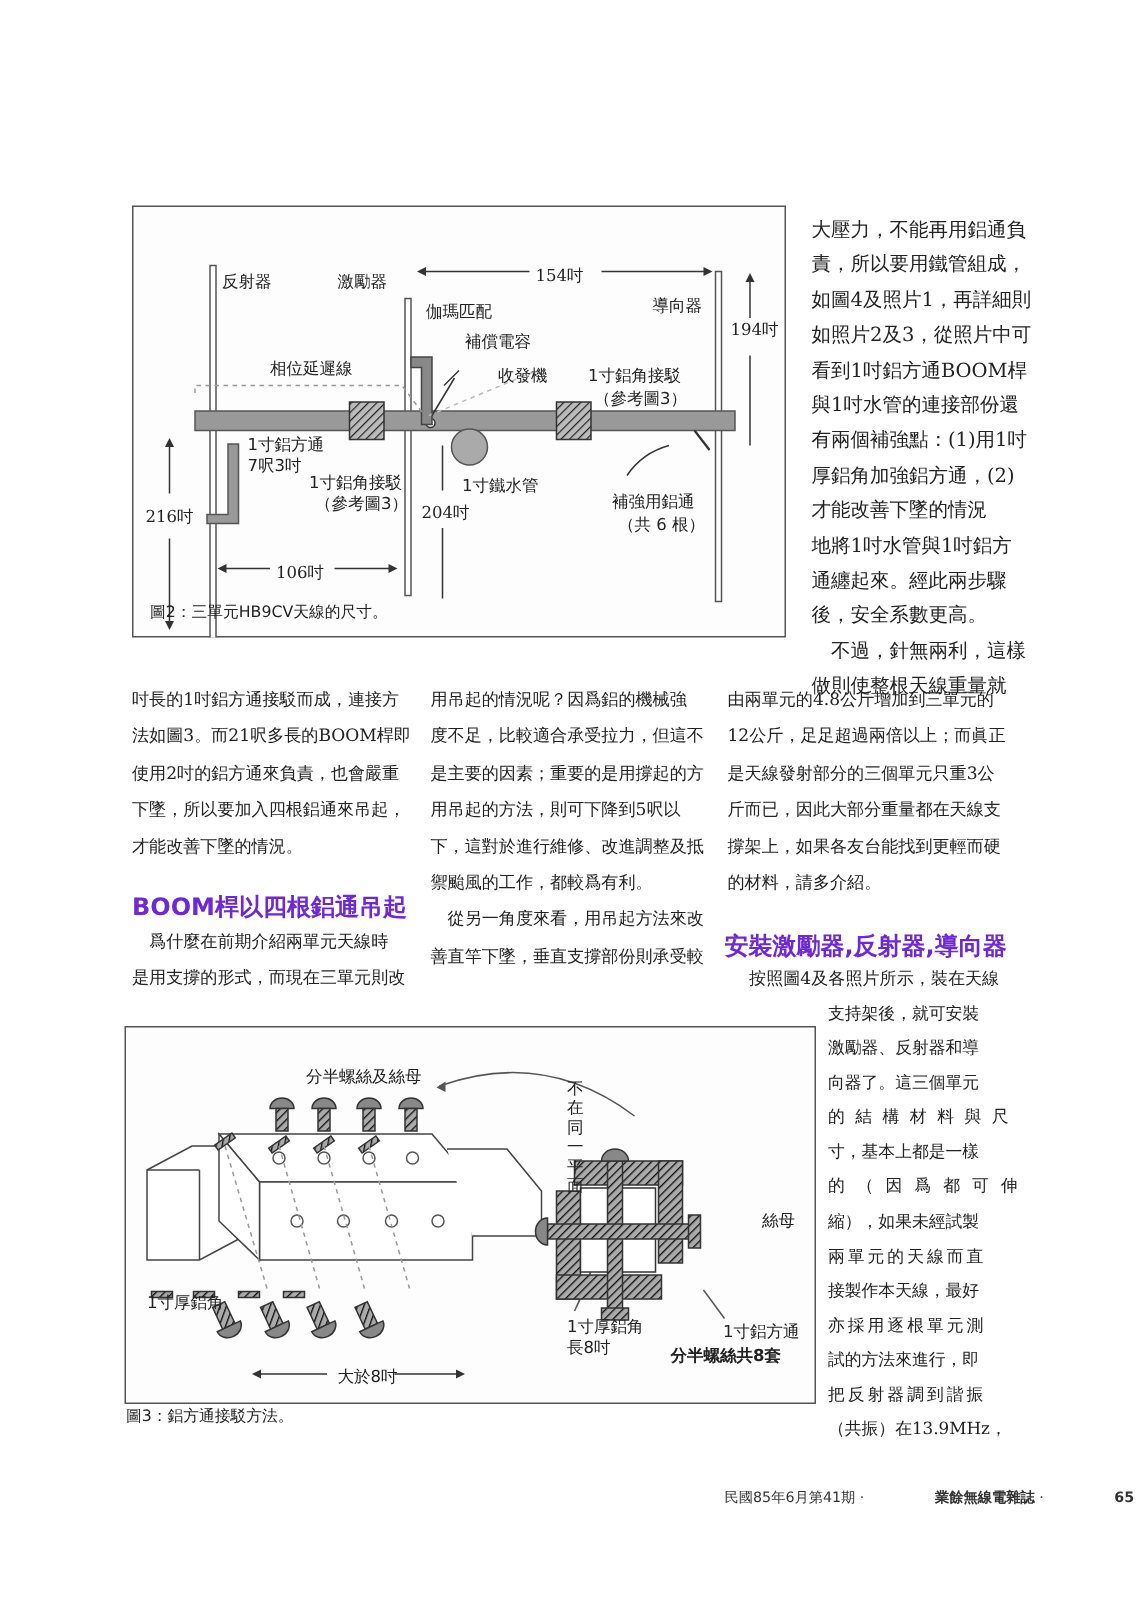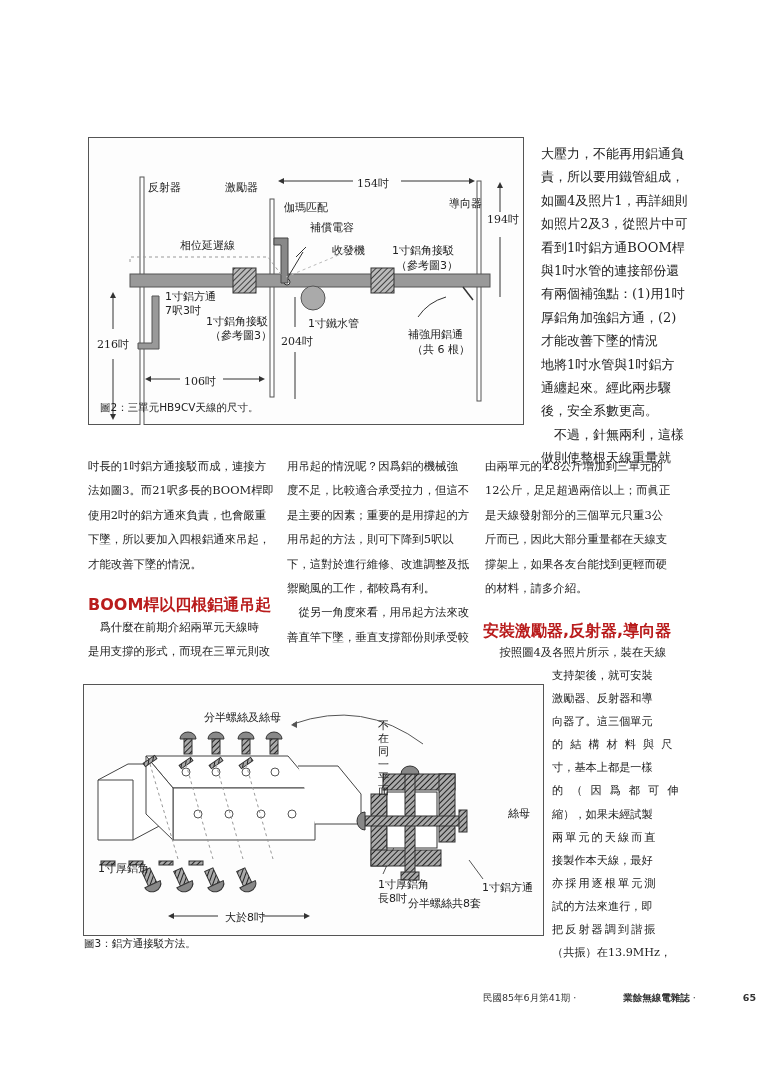--- a/index.html
+++ b/index.html
@@ -5,21 +5,21 @@
   html,body{margin:0;padding:0;}
   body{width:757px;height:1071px;background:#ffffff;position:relative;overflow:hidden;
        font-family:"DejaVu Serif","Liberation Serif",serif;color:#1a1a1a;}
   .abs{position:absolute;}
   .frame{position:absolute;border:1.5px solid #555;background:#fdfdfd;}
   .lbl{position:absolute;font-family:"DejaVu Sans","Liberation Sans",sans-serif;font-size:11px;color:#222;white-space:nowrap;}
   .lbls{position:absolute;font-family:"DejaVu Serif","Liberation Serif",serif;font-size:11px;color:#222;white-space:nowrap;}
   .caption{position:absolute;font-family:"DejaVu Sans","Liberation Sans",sans-serif;font-size:10.5px;color:#222;white-space:nowrap;}
   .col{position:absolute;font-size:11.4px;line-height:24.4px;color:#222;}
   .col p{margin:0;white-space:nowrap;}
-  .heading{position:absolute;font-family:"DejaVu Sans","Liberation Sans",sans-serif;font-weight:bold;font-size:16px;color:#b91c1c;white-space:nowrap;}
+  .heading{position:absolute;font-family:"DejaVu Sans","Liberation Sans",sans-serif;font-weight:bold;font-size:16px;color:#6d28d9;white-space:nowrap;}
   .footer{position:absolute;font-family:"DejaVu Sans","Liberation Sans",sans-serif;font-size:9.5px;color:#333;white-space:nowrap;}
   .footer b{font-weight:bold;padding-left:44px;}
 </style>
 </head>
 <body>
 
 <div class="frame" style="left:88px;top:137px;width:434px;height:286px;"></div>
 <svg class="abs" style="left:88px;top:137px;" width="436" height="288" viewBox="0 0 436 288">
   <defs>
     <pattern id="hatch" width="4" height="4" patternUnits="userSpaceOnUse" patternTransform="rotate(45)">
@@ -67,21 +67,21 @@
   <line x1="207" y1="160" x2="207" y2="190" stroke="#333"></line>
     <line x1="207" y1="215" x2="207" y2="262" stroke="#333"></line>
   <line x1="60" y1="242" x2="92" y2="242" stroke="#333"></line>
     <line x1="135" y1="242" x2="175" y2="242" stroke="#333"></line>
   <polygon points="57,242 63,239 63,245" fill="#333"></polygon>
     <polygon points="177,242 171,239 171,245" fill="#333"></polygon>
 </svg>
 <span class="lbl" style="left:148px;top:180px;">反射器</span>
 <span class="lbl" style="left:225px;top:180px;">激勵器</span>
 <span class="lbls" style="left:357px;top:176px;">154吋</span>
-<span class="lbl" style="left:449px;top:196px;">導向器</span>
+<span class="lbl" style="left:435px;top:196px;">導向器</span>
 <span class="lbl" style="left:284px;top:200px;">伽瑪匹配</span>
 <span class="lbls" style="left:487px;top:212px;">194吋</span>
 <span class="lbl" style="left:310px;top:220px;">補償電容</span>
 <span class="lbl" style="left:180px;top:238px;">相位延遲線</span>
 <span class="lbl" style="left:332px;top:243px;">收發機</span>
 <span class="lbl" style="left:392px;top:243px;">1寸鋁角接駁</span>
 <span class="lbl" style="left:396px;top:258px;">（參考圖3）</span>
 <span class="lbl" style="left:165px;top:289px;">1寸鋁方通</span>
 <span class="lbl" style="left:165px;top:303px;">7呎3吋</span>
 <span class="lbl" style="left:206px;top:314px;">1寸鋁角接駁</span>
@@ -258,21 +258,21 @@
   <div>同</div>
     <div>一</div>
   <div>平</div>
     <div>面</div>
 </div>
 <span class="lbl" style="left:508px;top:806px;">絲母</span>
 <span class="lbl" style="left:98px;top:861px;">1寸厚鋁角</span>
 <span class="lbl" style="left:378px;top:877px;">1寸厚鋁角</span>
 <span class="lbl" style="left:378px;top:891px;">長8吋</span>
 <span class="lbl" style="left:482px;top:880px;">1寸鋁方通</span>
-<span class="lbl" style="left:408px;top:896px;">分半螺絲共8套</span>
+<span class="lbl" style="left:447px;top:896px;font-weight:bold;">分半螺絲共8套</span>
 <span class="lbl" style="left:225px;top:910px;">大於8吋</span>
 <span class="caption" style="left:84px;top:937px;">圖3：鋁方通接駁方法。</span>
 
 <div class="col" style="left:552px;top:664px;font-size:11.2px;line-height:23.1px;">
   <p>支持架後，就可安裝</p>
     <p>激勵器、反射器和導</p>
     <p>向器了。這三個單元</p>
   <p style="letter-spacing:7px;">的結構材料與尺</p>
     <p>寸，基本上都是一樣</p>
   <p style="letter-spacing:8px;">的（因爲都可伸</p>

